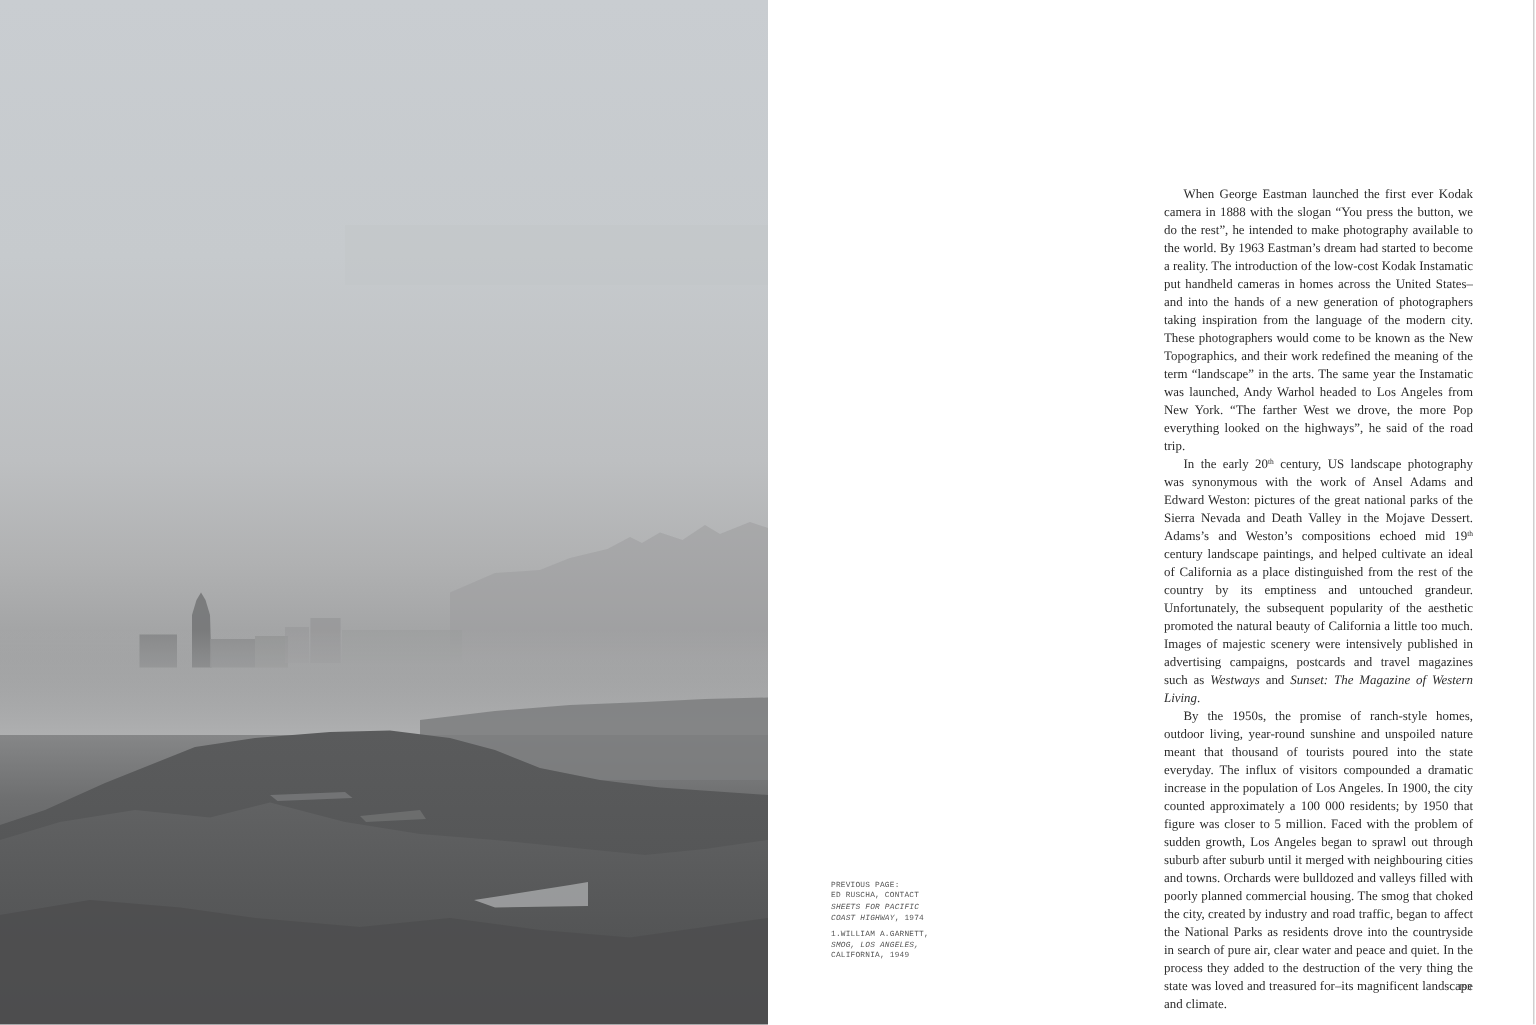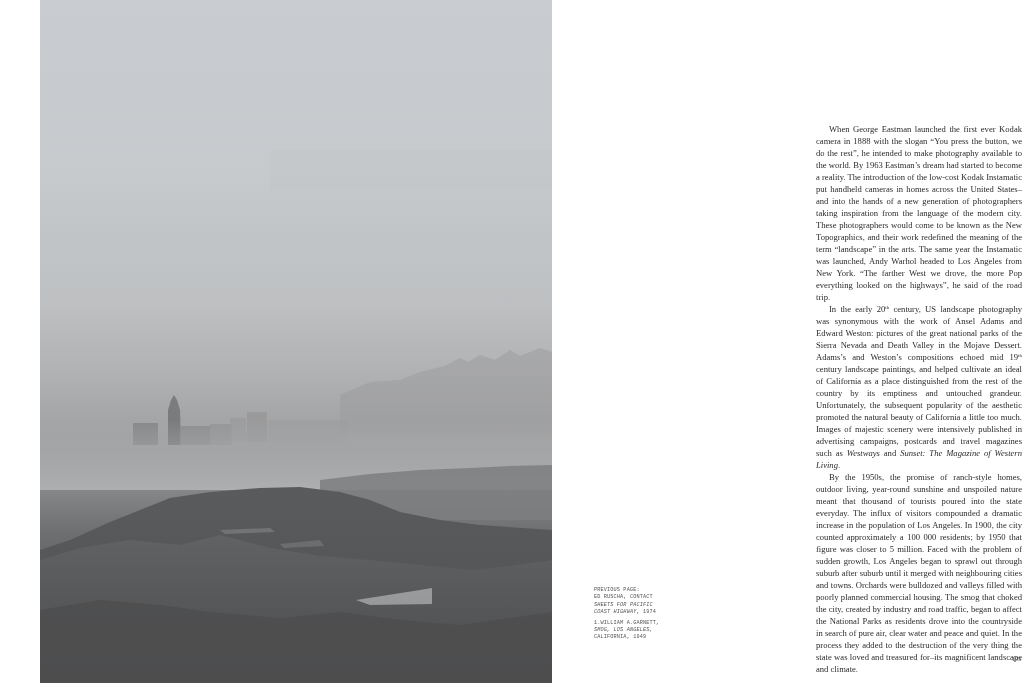--- a/index.html
+++ b/index.html
@@ -12,21 +12,20 @@
       height: 683px;
       position: relative;
       overflow: hidden;
       font-family: "Liberation Serif", "DejaVu Serif", serif;
     }
     .spread {
       position: absolute;
       left: 0; top: 0;
       width: 880px; height: 683px;
       background: #ffffff;
-      margin-left: 40px;
     }
     
     .photo {
       position: absolute;
       left: 0; top: 0;
       width: 512px; height: 683px;
       overflow: hidden;
       background: linear-gradient(to bottom,
         #c9cdd1 0%,
         #c6cacd 25%,

